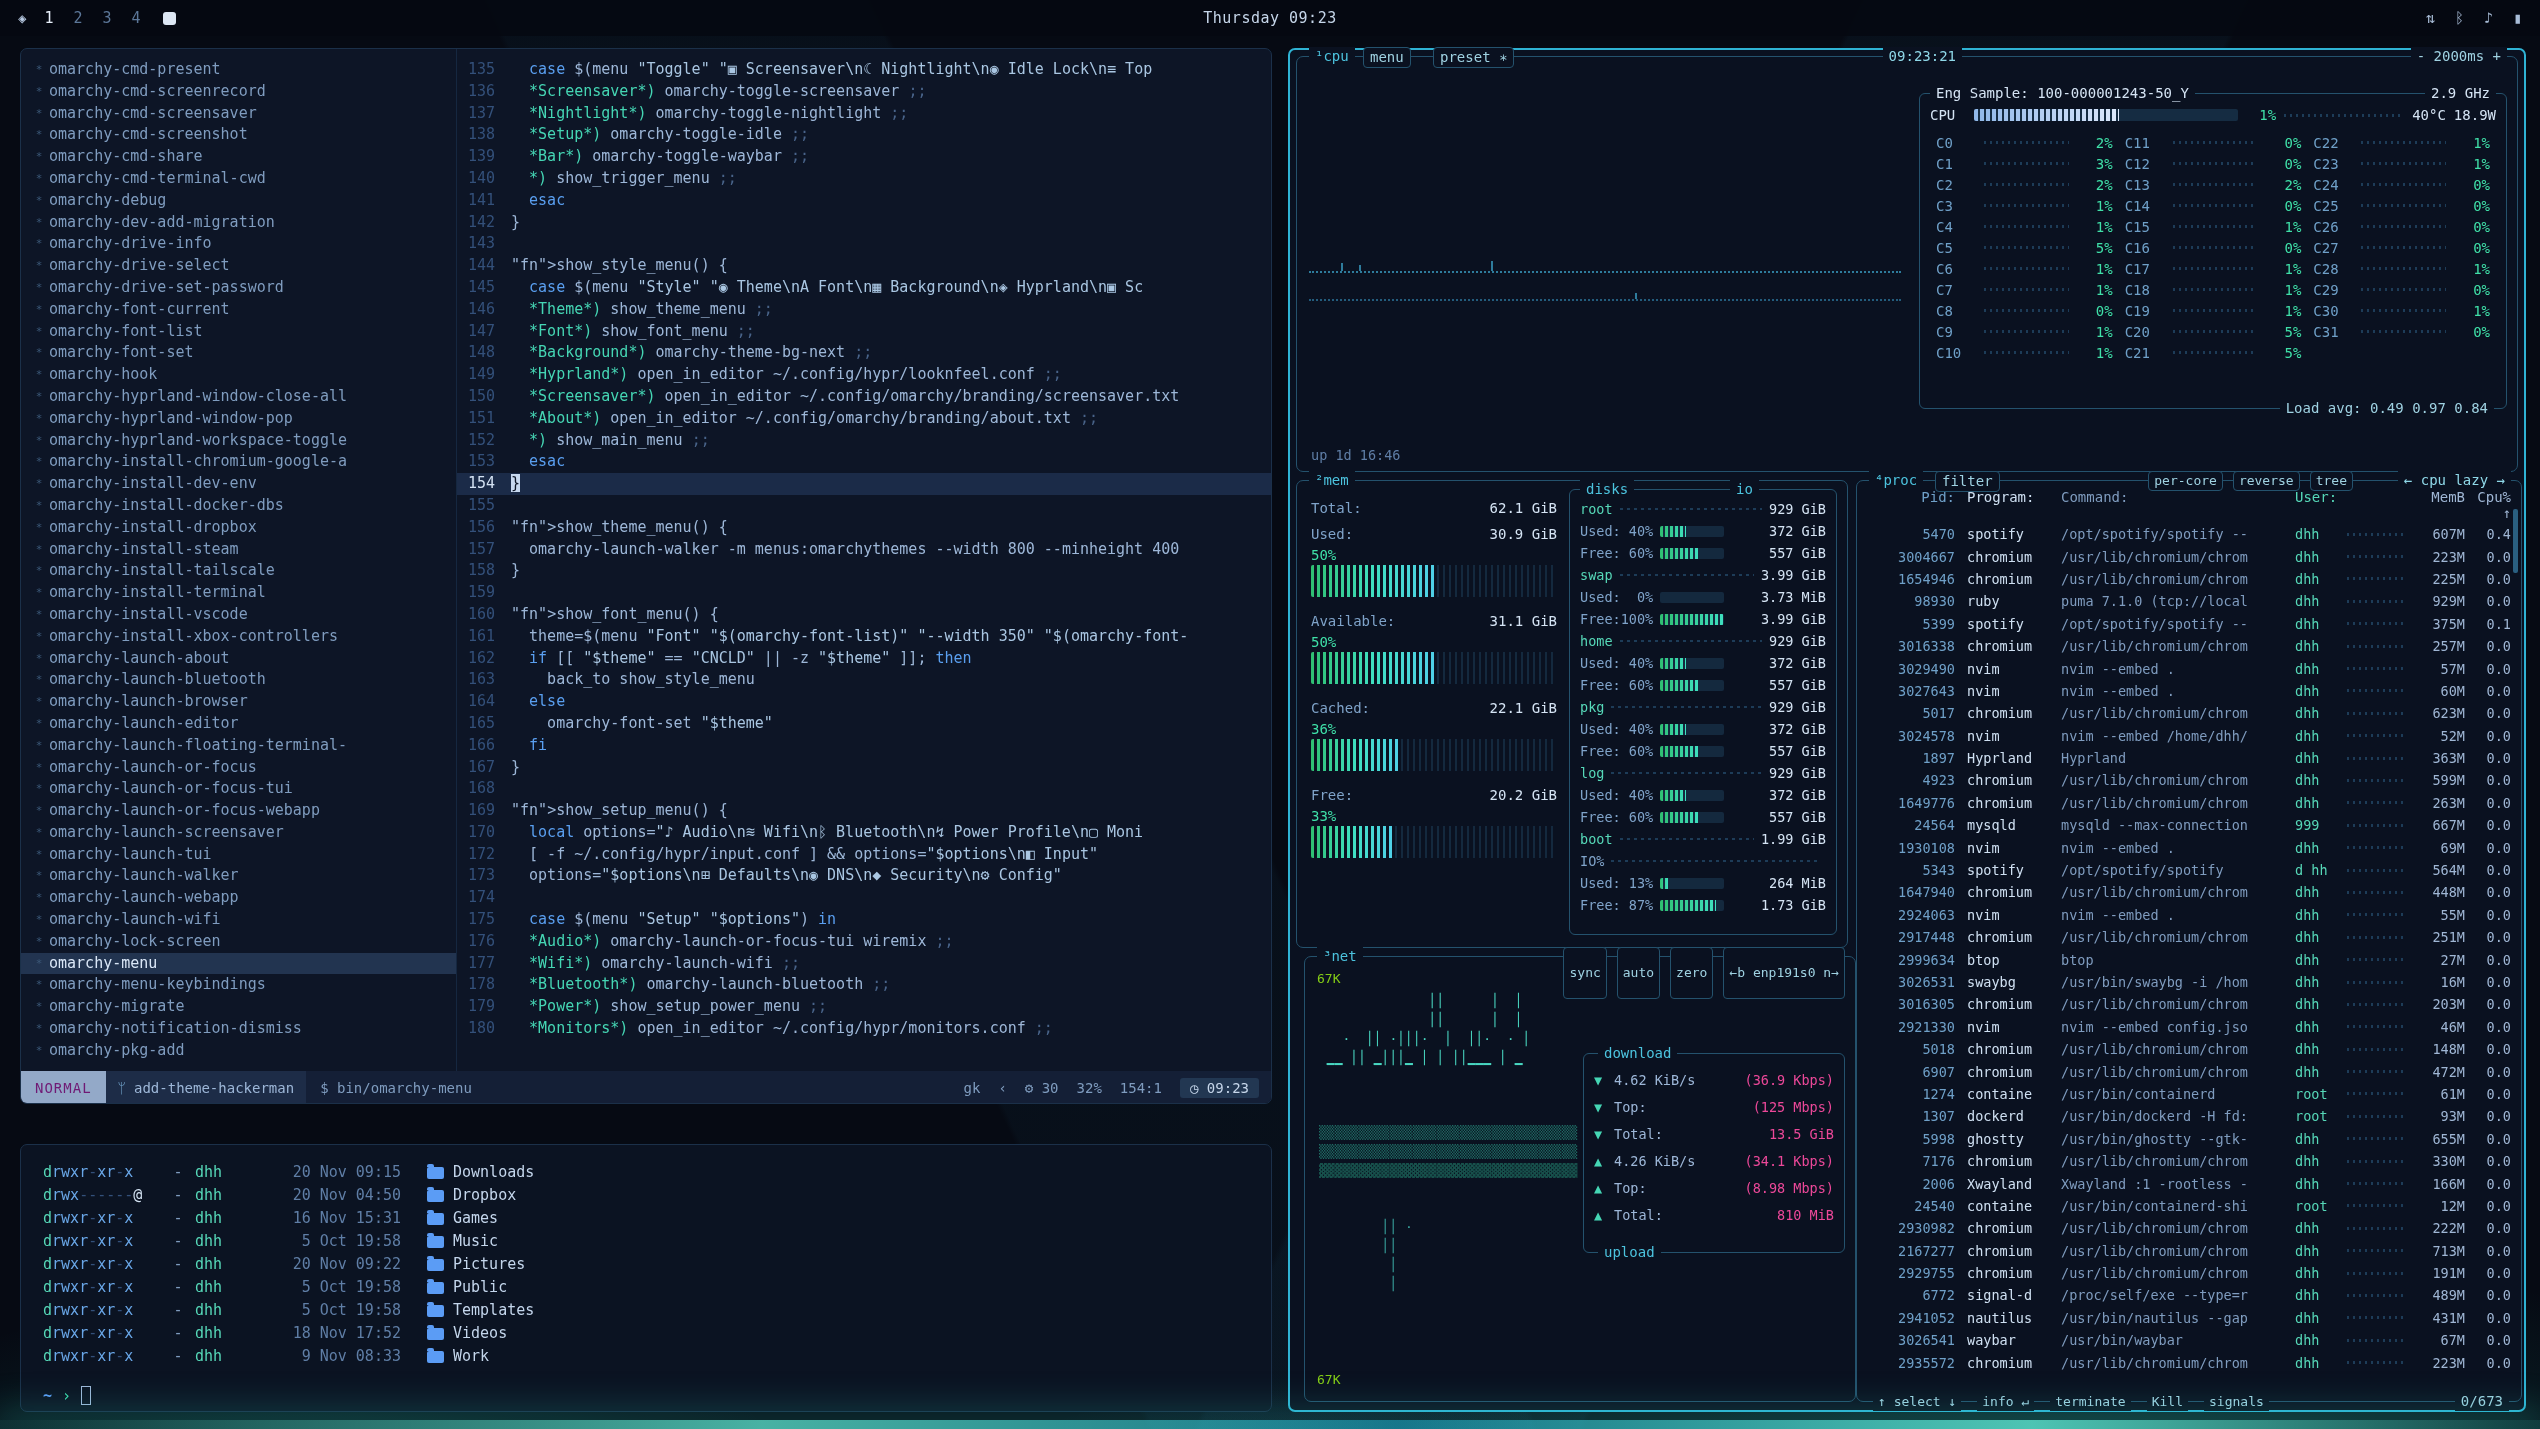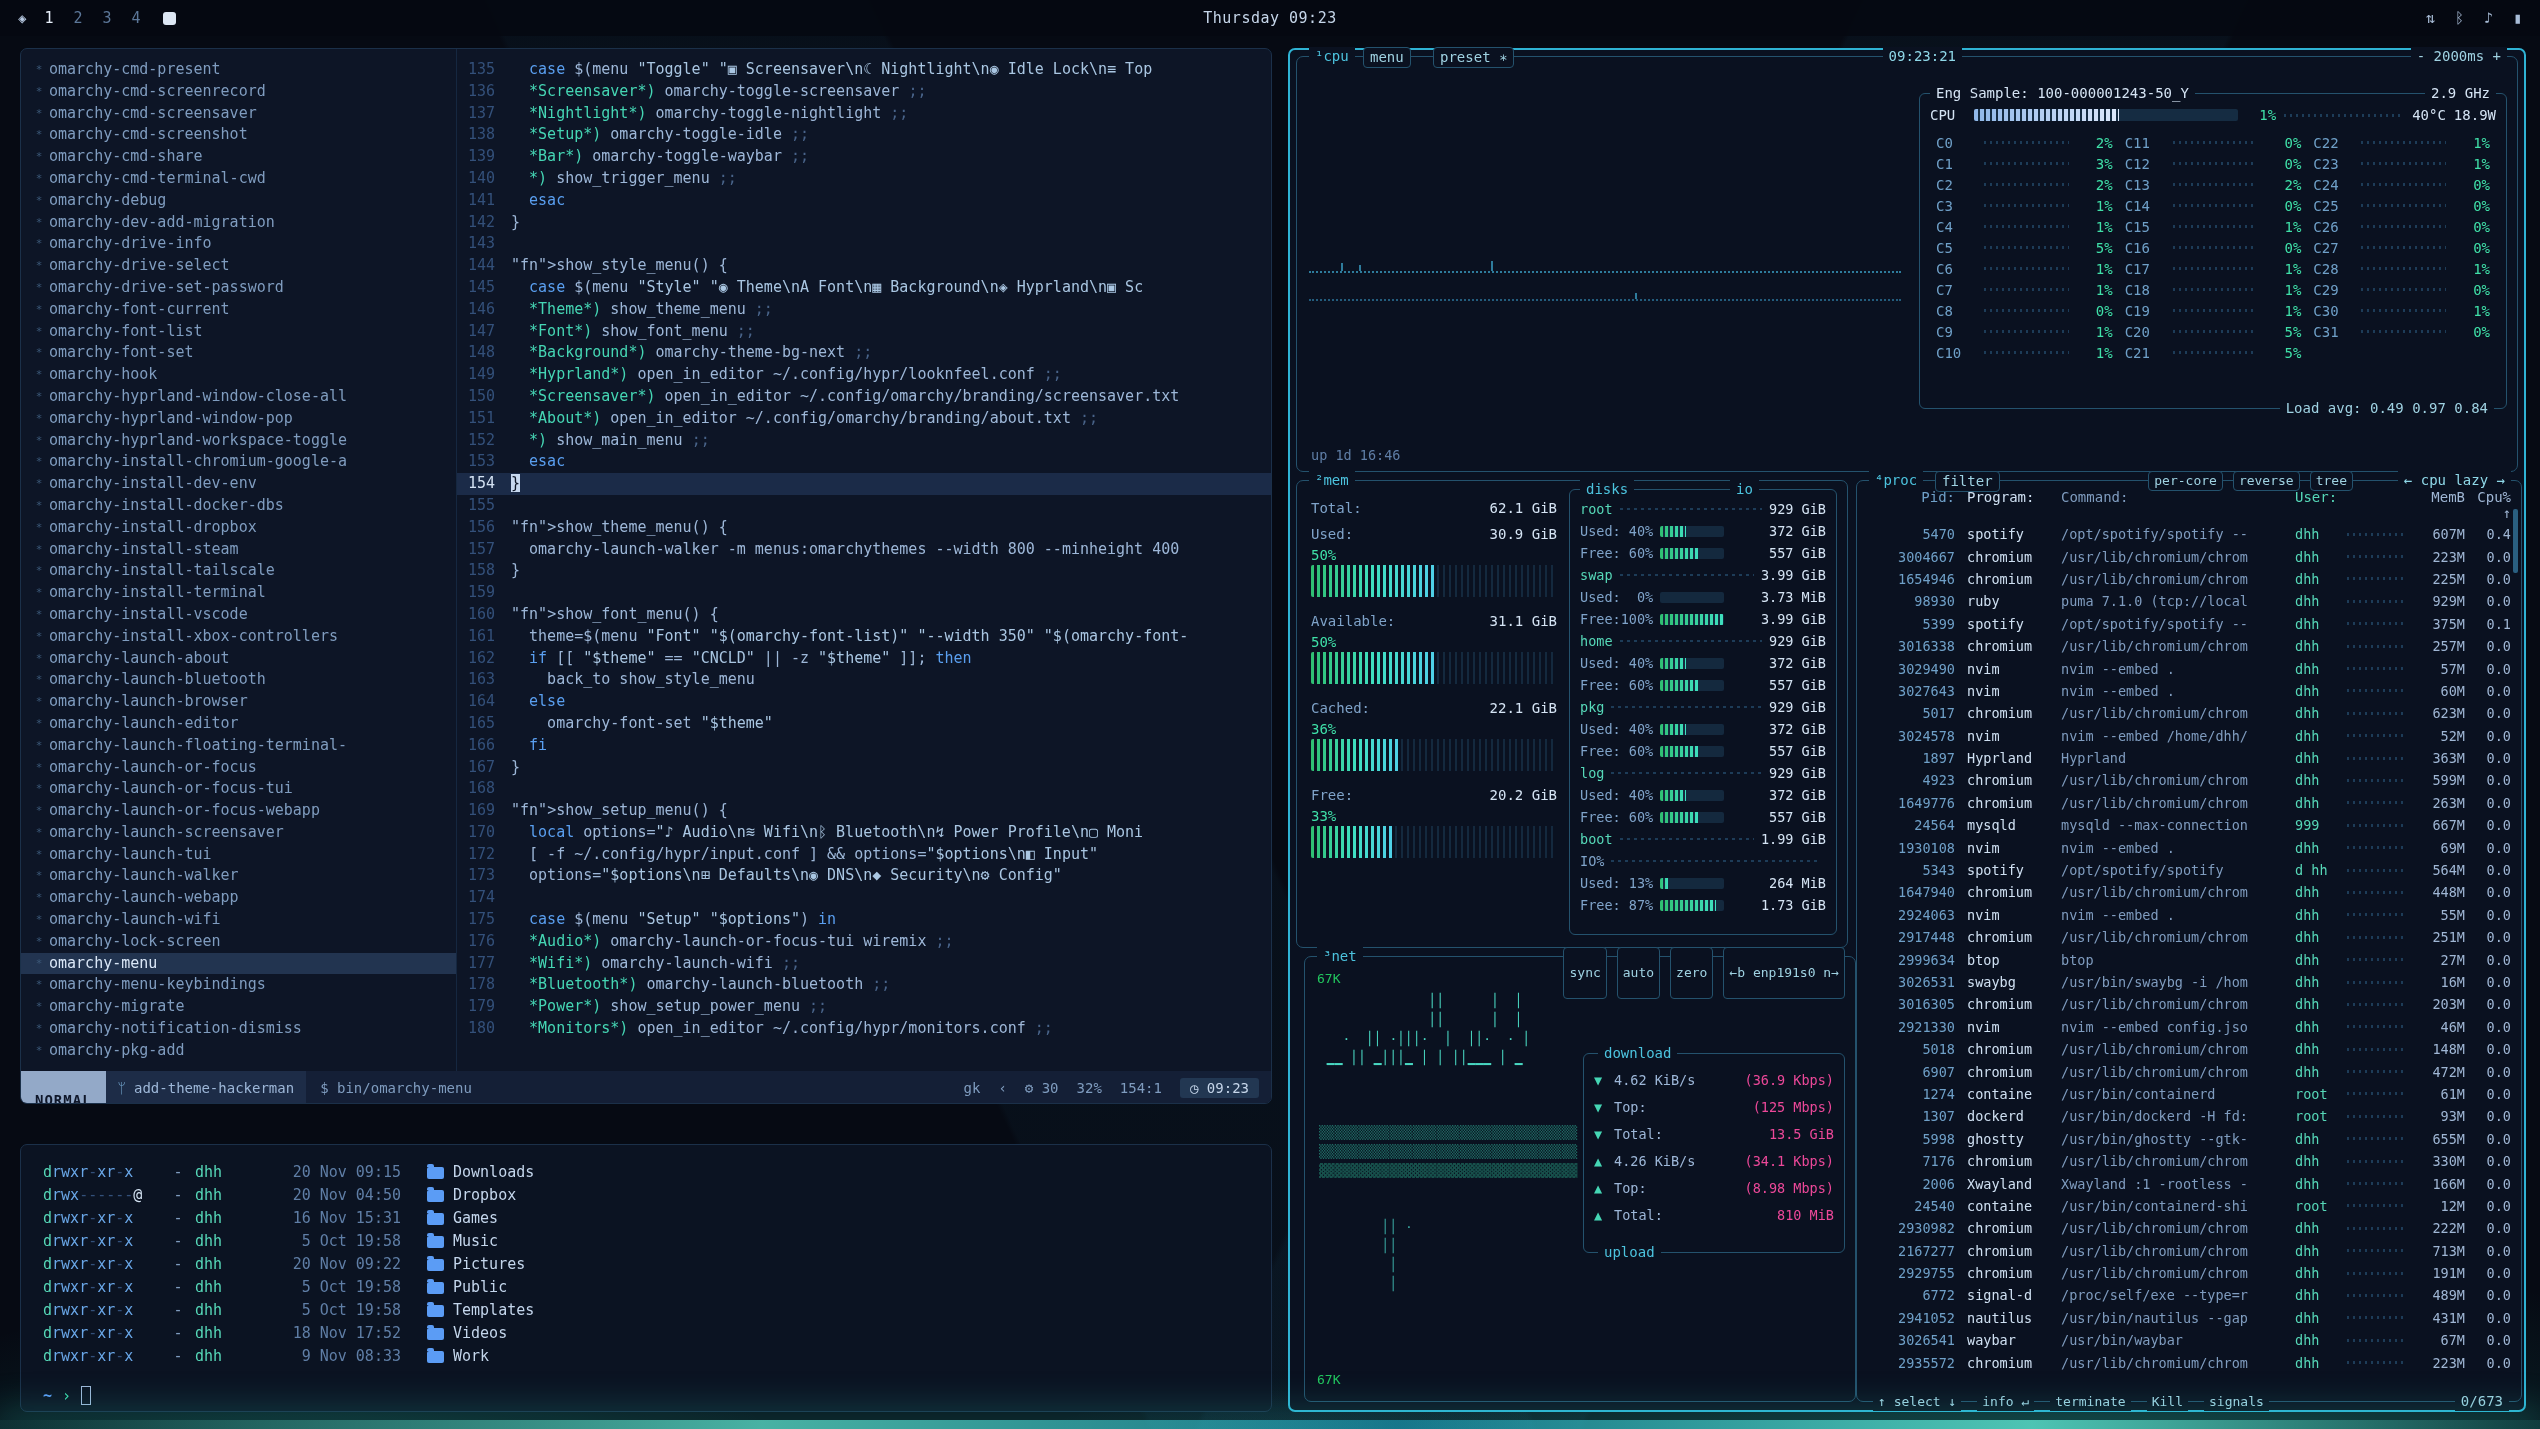--- a/index.html
+++ b/index.html
@@ -48,21 +48,21 @@
   .cl .ln{flex:0 0 54px;text-align:right;padding-right:16px;color:#33507a}
   .cl .lt{flex:1;color:#9db7d8;overflow:hidden}
   .cl.cur{background:#1b2b48}
   .cl.cur .ln{color:#d3e1f2}
   .kw{color:#5a9ff0}
   .str{color:#a9c6e2}
   .pat{color:#45d6b4}
   .dim{color:#49648a}
   .cursor{background:#c7d8ef;color:#0d1526}
   .statusline{height:34px;background:#141f36;display:flex;align-items:center;font-size:14px;padding-right:12px;position:relative}
-  .mode{background:#93a9c8;color:#0f172a;font-weight:bold;padding:12px 14px;height:34px;line-height:34px;letter-spacing:1px}
+  .mode{background:#93a9c8;color:#701a75;font-weight:normal;padding:0 14px;height:34px;line-height:34px;letter-spacing:1px}
   .branch{background:#1d2c47;color:#9db7d8;padding:0 12px;height:34px;line-height:34px;display:flex;gap:8px;align-items:center}
   .bicon{color:#6fa0c8}
   .sl-title{margin-left:14px;color:#7f9cbf}
   .sl-right{margin-left:auto;display:flex;gap:18px;align-items:center;color:#7f9cbf}
   .sl-seg.badge{background:#223752;color:#c6d6ea;padding:2px 10px;border-radius:3px}
   
   .term-inner{padding:16px 22px;font-size:15px}
   .lsrow{display:flex;height:23px;line-height:23px;white-space:pre}
   .perms{width:118px}
   .p-d{color:#56d8b8}.p-rwx{color:#6aa7e8}.p-dash{color:#33507a}.p-at{color:#d5e4f4}
@@ -132,21 +132,21 @@
   .dulabel{color:#7fa3c9;white-space:pre}
   .dmeter{width:64px;height:11px;margin:0 7px;background:#14293e;position:relative;border-radius:2px;overflow:hidden}
   .dfill{position:absolute;left:0;top:0;bottom:0;background:linear-gradient(90deg,#2fbf71,#3fe0c0);
     -webkit-mask:repeating-linear-gradient(90deg,#000 0 3px,transparent 3px 5px)}
   .dval{margin-left:auto;color:#d5e4f4}
   
   .netbox{left:14px;top:906px;width:552px;height:446px}
   .netbox .title{left:12px}
   .net-chips{position:absolute;top:-10px;right:10px;display:flex;gap:10px}
   .net-chips .nc{background:#0a1120;padding:16px 5px;color:#9fd2e2;border:1px solid #24526d;border-radius:4px;font-size:13px;line-height:18px}
-  .nscale{position:absolute;left:12px;color:#22c55e;font-size:13px}
+  .nscale{position:absolute;left:12px;color:#84cc16;font-size:13px}
   .nscale.top{top:14px}
   .nscale.bot{bottom:14px}
   .ggrid{position:absolute;left:14px;font-size:13px;line-height:19px;white-space:pre;color:#49d8c2}
   .rxspikes{top:34px}
   .rxband{top:166px;color:#1f6b63}
   .rxband .grow:last-child{color:#17504b}
   .txspikes{top:260px;color:#3aa7a0}
   .netstats{position:absolute;right:10px;top:96px;width:262px;height:200px;border:1px solid #24526d;border-radius:6px;padding:12px 10px 6px}
   .netstats .dl{left:14px}
   .netstats .ul{top:auto;bottom:-10px;left:14px}

